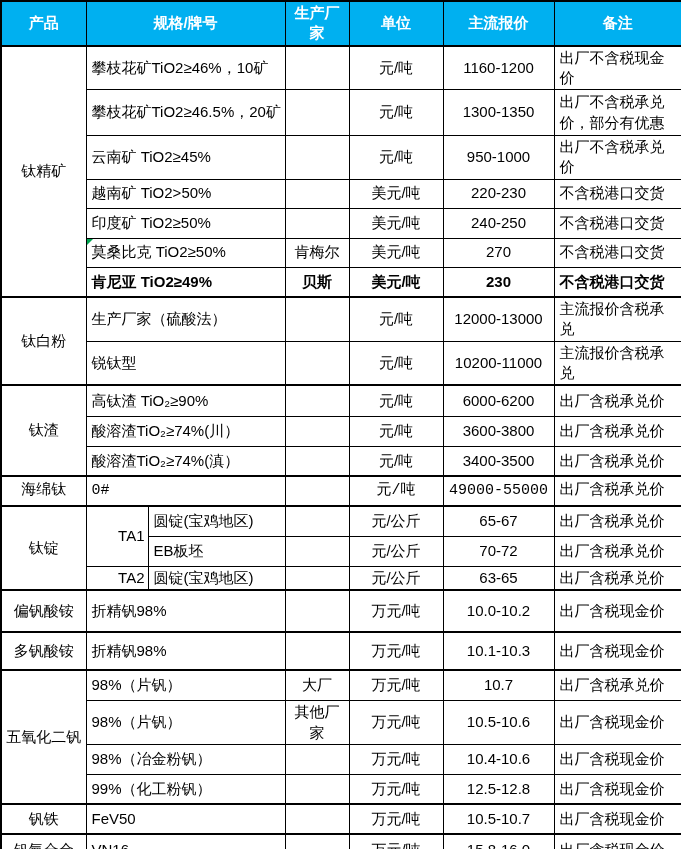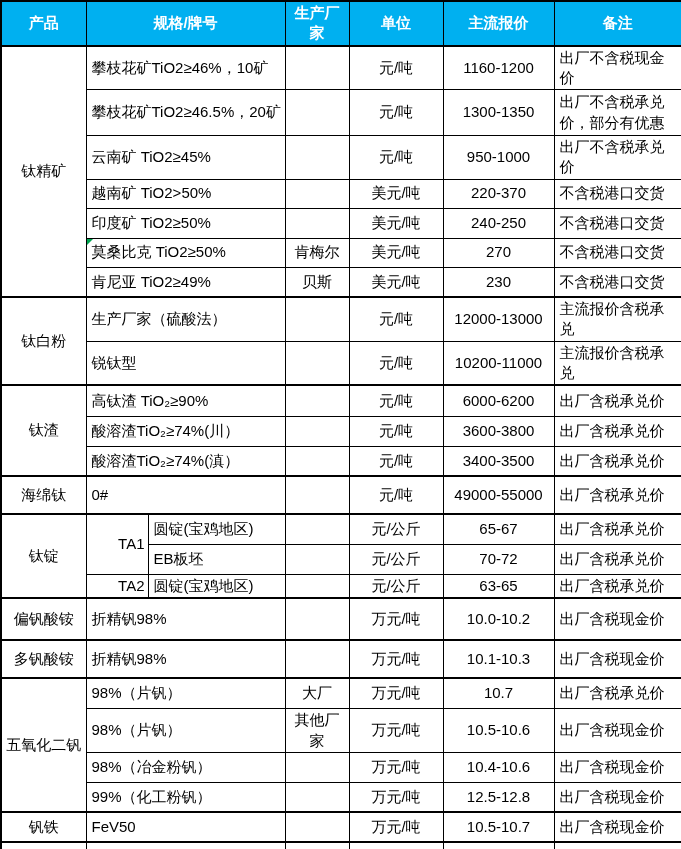--- a/index.html
+++ b/index.html
@@ -87,38 +87,38 @@
           <td colspan="2" class="spec">云南矿 TiO2≥45%</td>
           <td class="mfr"></td>
           <td class="unit">元/吨</td>
           <td class="price">950-1000</td>
           <td class="note">出厂不含税承兑价</td>
         </tr>
         <tr style="height: 29px;">
           <td colspan="2" class="spec">越南矿 TiO2&gt;50%</td>
           <td class="mfr"></td>
           <td class="unit">美元/吨</td>
-          <td class="price">220-370</td>
+          <td class="price">220-230</td>
           <td class="note">不含税港口交货</td>
         </tr>
         <tr style="height: 30px;">
           <td colspan="2" class="spec">印度矿 TiO2≥50%</td>
           <td class="mfr"></td>
           <td class="unit">美元/吨</td>
           <td class="price">240-250</td>
           <td class="note">不含税港口交货</td>
         </tr>
         <tr style="height: 29px;">
           <td colspan="2" class="spec has-marker"><span class="comment-marker"></span>莫桑比克 TiO2≥50%</td>
           <td class="mfr">肯梅尔</td>
           <td class="unit">美元/吨</td>
           <td class="price">270</td>
           <td class="note">不含税港口交货</td>
         </tr>
-        <tr style="height: 30px;">
+        <tr style="height: 30px; font-weight: bold;">
           <td colspan="2" class="spec">肯尼亚 TiO2≥49%</td>
           <td class="mfr">贝斯</td>
           <td class="unit">美元/吨</td>
           <td class="price">230</td>
           <td class="note">不含税港口交货</td>
         </tr>
         <tr class="gs" style="height: 30px;">
           <td rowspan="2" class="product">钛白粉</td>
           <td colspan="2" class="spec">生产厂家（硫酸法）</td>
           <td class="mfr"></td>
@@ -148,21 +148,21 @@
           <td class="price">3600-3800</td>
           <td class="note">出厂含税承兑价</td>
         </tr>
         <tr style="height: 30px;">
           <td colspan="2" class="spec">酸溶渣TiO₂≥74%(滇）</td>
           <td class="mfr"></td>
           <td class="unit">元/吨</td>
           <td class="price">3400-3500</td>
           <td class="note">出厂含税承兑价</td>
         </tr>
-        <tr class="gs" style="height: 38px;">
+        <tr class="gs" style="height: 30px; font-family: Liberation Mono, monospace;">
           <td class="product">海绵钛</td>
           <td colspan="2" class="spec">0#</td>
           <td class="mfr"></td>
           <td class="unit">元/吨</td>
           <td class="price">49000-55000</td>
           <td class="note">出厂含税承兑价</td>
         </tr>
         <tr class="gs" style="height: 30px;">
           <td rowspan="3" class="product">钛锭</td>
           <td rowspan="2" class="specA">TA1</td>

